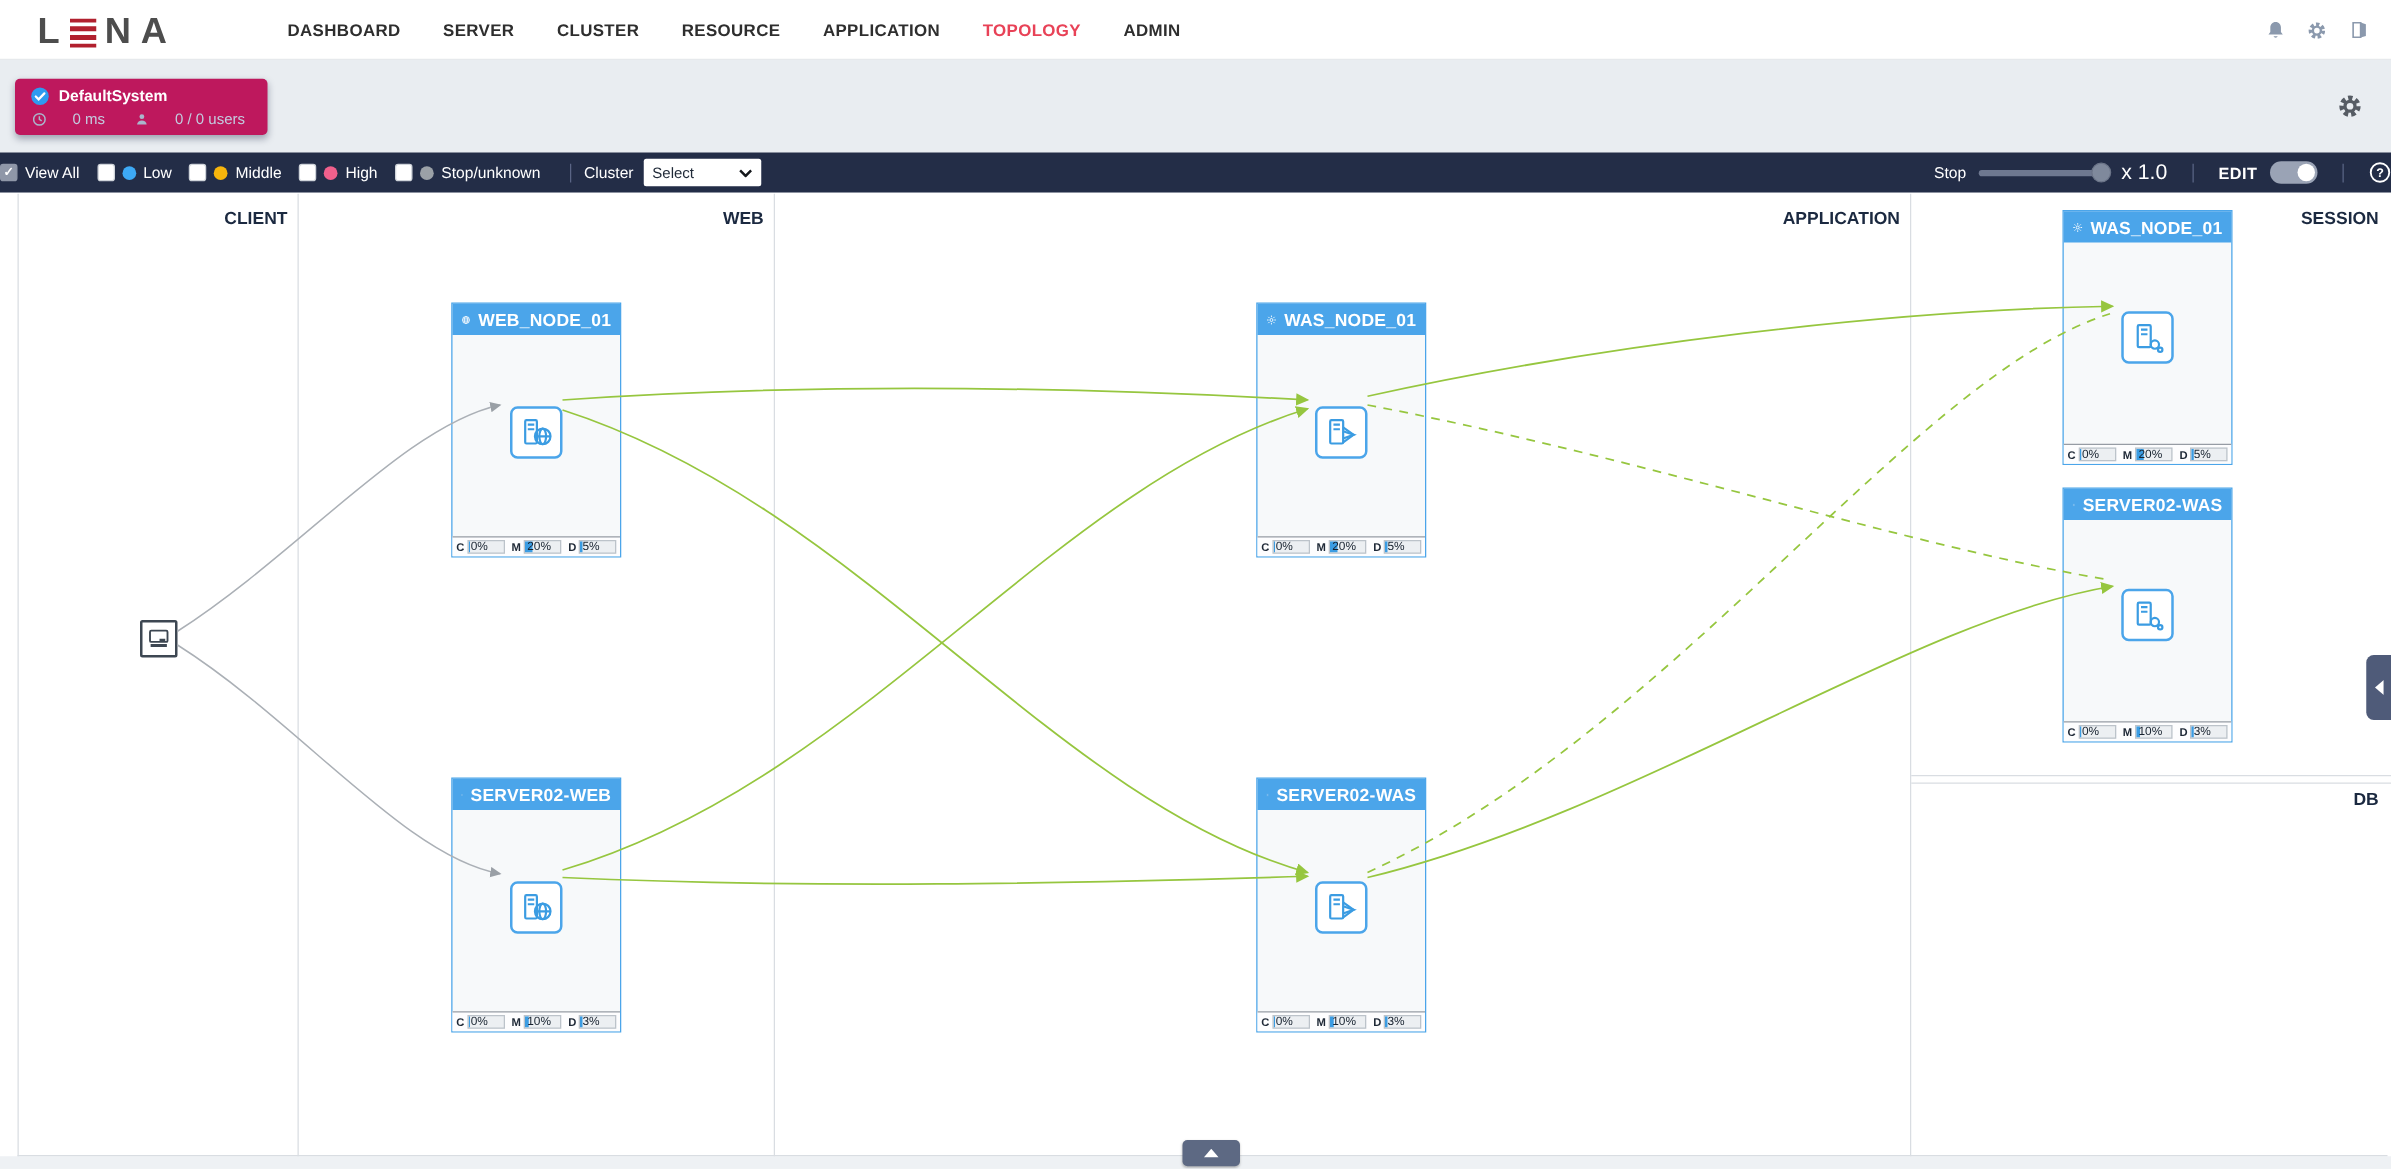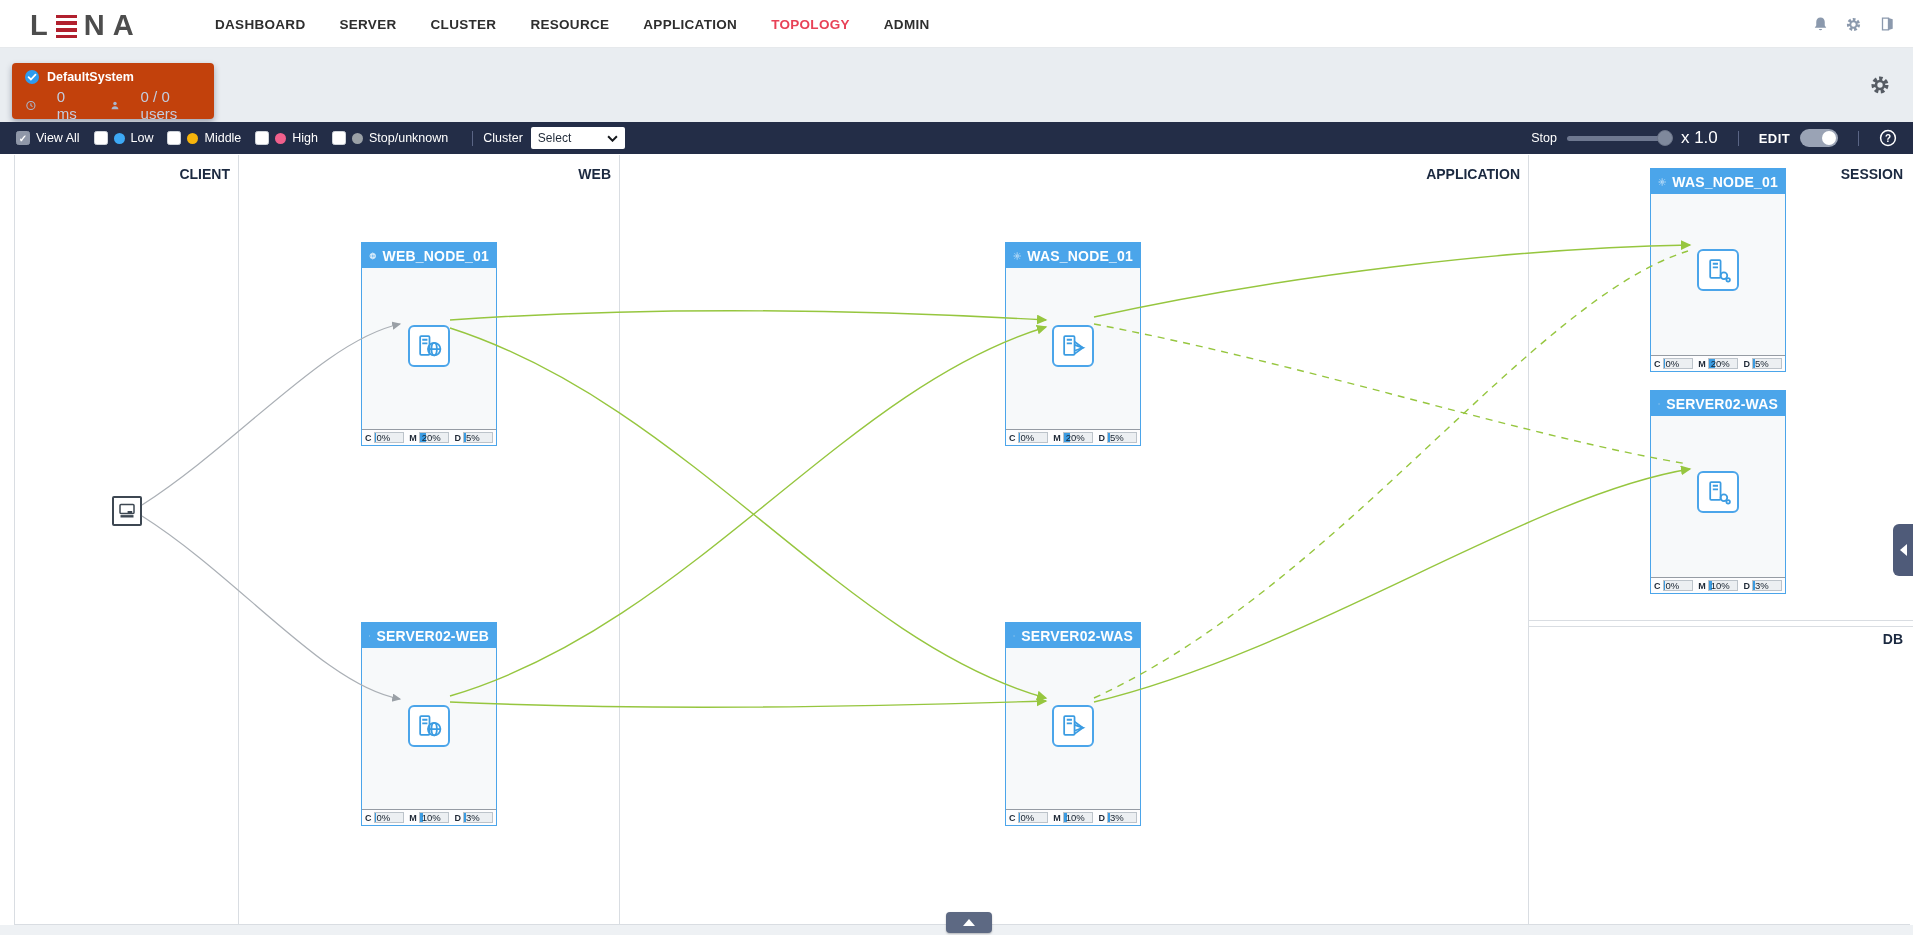--- a/index.html
+++ b/index.html
@@ -7,40 +7,40 @@
               font-family:"Liberation Sans", sans-serif; }
   .app { position:relative; width:1913px; height:935px; }
 
   
   .topbar { position:absolute; left:0; top:0; width:100%; height:48px; background:#ffffff;
             border-bottom:1px solid #e6e9ec; z-index:20; }
   .logo { position:absolute; left:30px; top:9px; display:flex; align-items:center; gap:7px; }
   .logo-letter { font-size:29px; font-weight:700; color:#4d4d4d; letter-spacing:1px; }
   .logo-bars { display:flex; flex-direction:column; gap:3px; padding-top:2px; }
   .logo-bars i { display:block; width:21px; height:3.6px; background:#b1202e; }
-  .main-nav { position:absolute; left:215px; top:0; height:48px; display:flex; align-items:center; gap:34px; }
+  .main-nav { position:absolute; left:230px; top:0; height:48px; display:flex; align-items:center; gap:34px; }
   .nav-item { font-size:13.5px; font-weight:700; color:#2e2e2e; letter-spacing:.3px; cursor:pointer; }
   .nav-item.active { color:#e84257; }
   .topbar-icons { position:absolute; right:18px; top:0; height:48px; display:flex; align-items:center; gap:16px; }
   .topbar-icons .tico { width:17px; height:17px; display:flex; align-items:center; justify-content:center; cursor:pointer; }
 
   
   .systembar { position:absolute; left:0; top:48px; width:100%; height:74px; background:#e9edf1; z-index:19; }
-  .system-badge { position:absolute; left:12px; top:15px; width:202px; height:56px; background:#c2410c;
+  .system-badge { position:absolute; left:12px; top:15px; width:202px; height:45px; background:#be185d;
                   border-radius:4px; box-shadow:0 3px 6px rgba(20,30,60,.35); padding:6px 10px 4px 12px; cursor:pointer; }
   .badge-row1 { display:flex; align-items:center; gap:7px; }
   .badge-name { color:#ffffff; font-size:12.5px; font-weight:700; }
   .badge-row2 { display:flex; align-items:center; gap:6px; margin-top:3px; padding-left:2px; }
-  .badge-stat { display:flex; align-items:center; gap:21px; color:#c3cde0; font-size:15px; }
+  .badge-stat { display:flex; align-items:center; gap:21px; color:#c3cde0; font-size:12px; }
   .badge-stat + .badge-stat { margin-left:18px; }
   .systembar-gear { position:absolute; right:22px; top:26px; width:22px; height:22px; cursor:pointer; }
 
   
   .toolbar { position:absolute; left:0; top:122px; width:100%; height:32px; background:#232d47;
-             display:flex; align-items:center; padding:0 16px; z-index:19; color:#fff; }
+             display:flex; align-items:center; padding:0 0; z-index:19; color:#fff; }
   .filter-item { display:flex; align-items:center; gap:6px; margin-right:14px; cursor:pointer; }
   .cb { width:14px; height:14px; background:#ffffff; border-radius:2.5px; border:1px solid #cfd4da;
         display:flex; align-items:center; justify-content:center; font-size:10px; color:#fff; }
   .cb.checked { background:#8f97a8; border-color:#8f97a8; }
   .cb.checked::after { content:"✓"; font-weight:700; }
   .dot { width:11px; height:11px; border-radius:50%; }
   .f-label { font-size:12.5px; color:#ffffff; }
   .tdiv { width:1px; height:15px; background:#5a6585; margin:0 10px; }
   .cluster-label { font-size:12.5px; margin-right:8px; }
   .select-box { width:94px; height:22px; background:#ffffff; border-radius:2px; display:flex; align-items:center;

